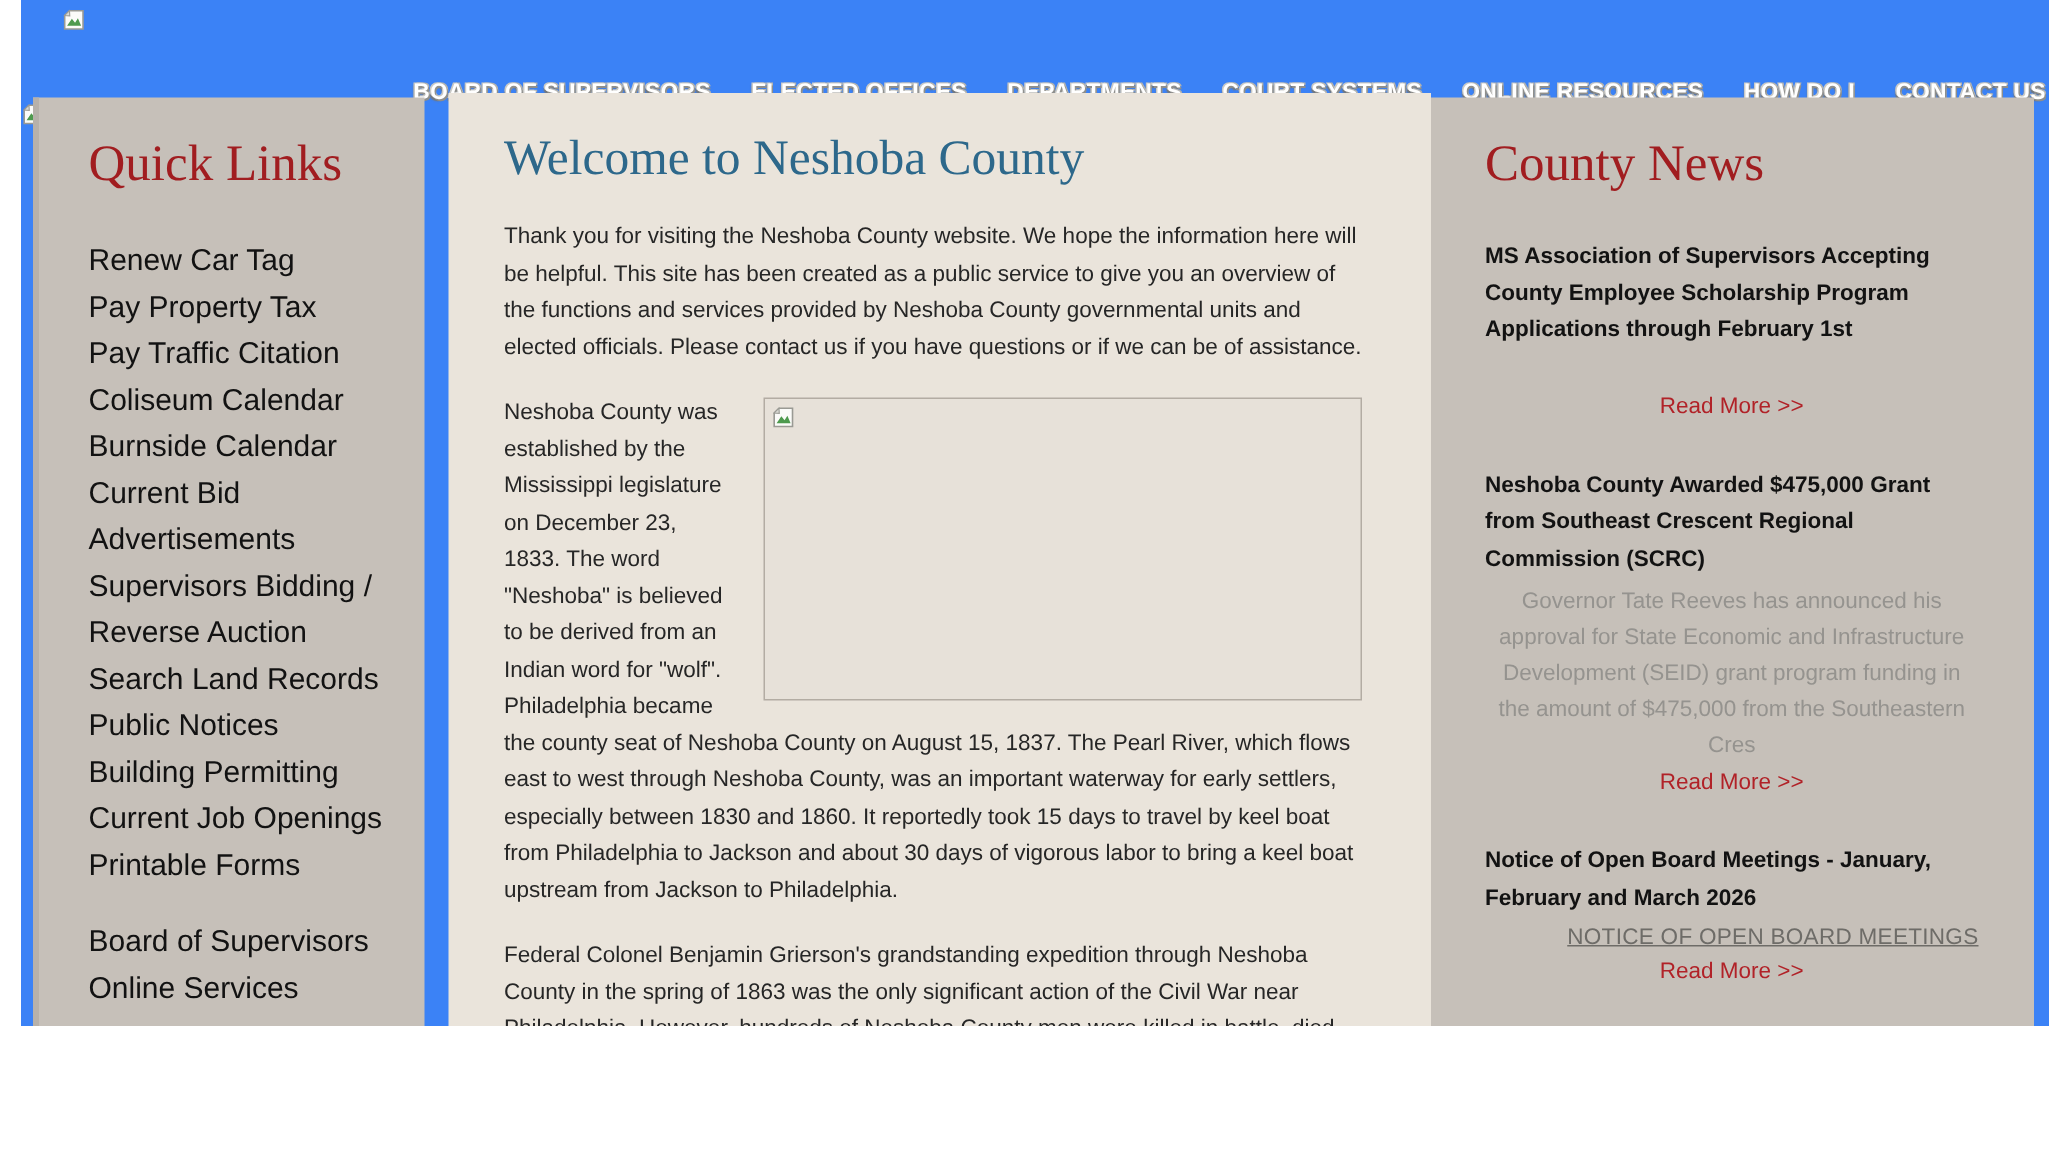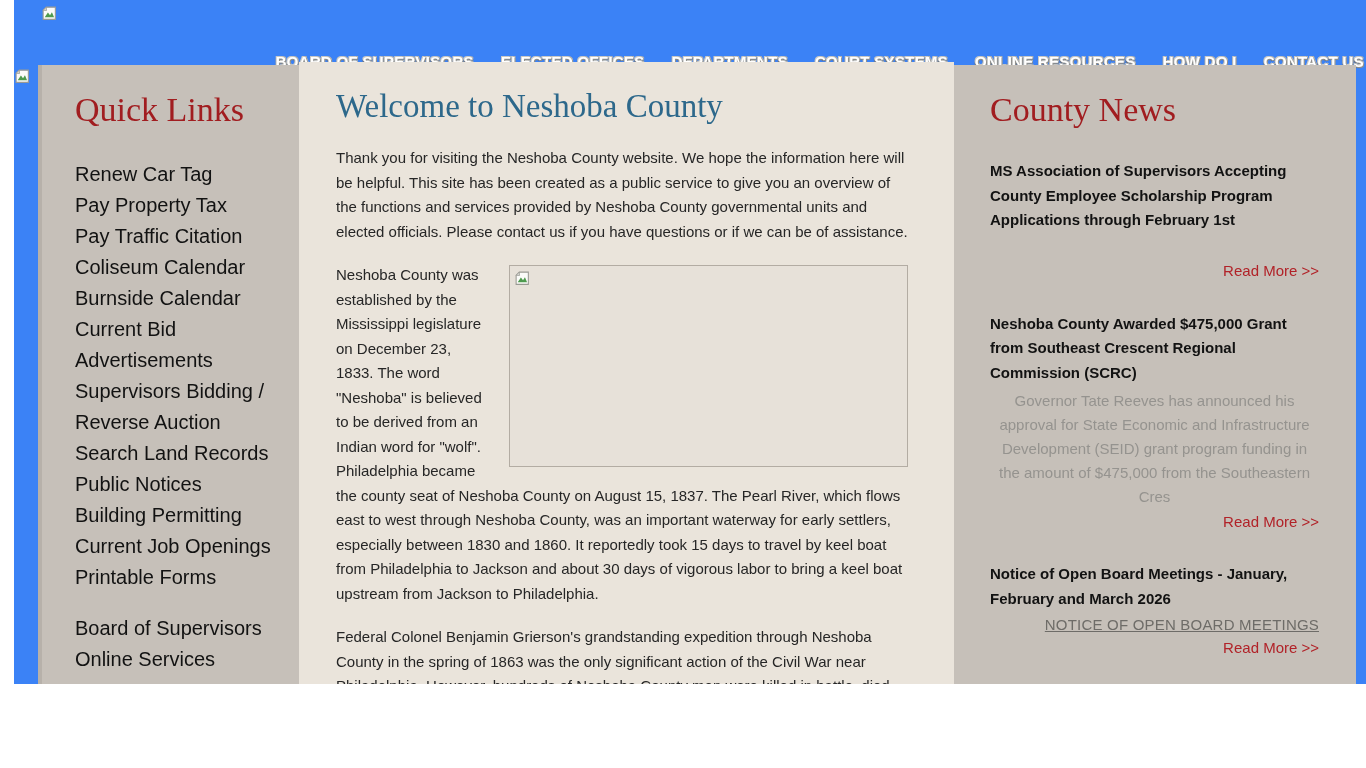--- a/index.html
+++ b/index.html
@@ -20,21 +20,21 @@
     white-space:nowrap;
   }
   .topnav a {
     font-size:15px; font-weight:bold; letter-spacing:0.3px;
     color:#ffffff; text-decoration:none; cursor:pointer;
     text-shadow: 1px 1px 0 #8f8f8c, -1px -1px 0 #c9c9c6, 1px -1px 0 #b3b3b0, -1px 1px 1px #777774;
   }
 
   
   .sidebar {
-    position:absolute; left:24px; top:65px; width:261px; height:703px;
+    position:absolute; left:8px; top:65px; width:261px; height:703px;
     background:#c6c0b9; border-left:4px solid #b7b1aa;
     padding:26px 20px 0 33px;
   }
   .main {
     position:absolute; left:285px; top:62px; width:655px; height:703px;
     background:#eae4db; padding:26px 46px 0 37px; overflow:hidden;
   }
   .newscol {
     position:absolute; left:940px; top:65px; width:402px; height:703px;
     background:#c6c0b9; padding:26px 37px 0 36px;
@@ -78,21 +78,21 @@
   .news-summary {
     font-size:15px; color:#95938f; line-height:24px; text-align:center;
     margin-top:4px;
   }
   .news-link-row { text-align:right; margin-top:5px; }
   .news-link {
     font-size:15px; color:#6e6c68; text-decoration:underline; cursor:pointer;
     letter-spacing:0.2px;
   }
   .read-more {
-    display:block; text-align:right; font-size:15px; color:#b12228;
+    display:block; text-align:center; font-size:15px; color:#b12228;
     text-decoration:none; cursor:pointer; line-height:20px;
   }
   .rm-1 { margin-top:28px; margin-bottom:31px; }
   .rm-2 { margin-top:3px; margin-bottom:30px; }
   .rm-3 { margin-top:4px; }
   .social-row {
     position:absolute; left:37px; top:632px;
     display:flex; gap:98px;
   }
   .social-row .broken-icon { position:static; }

